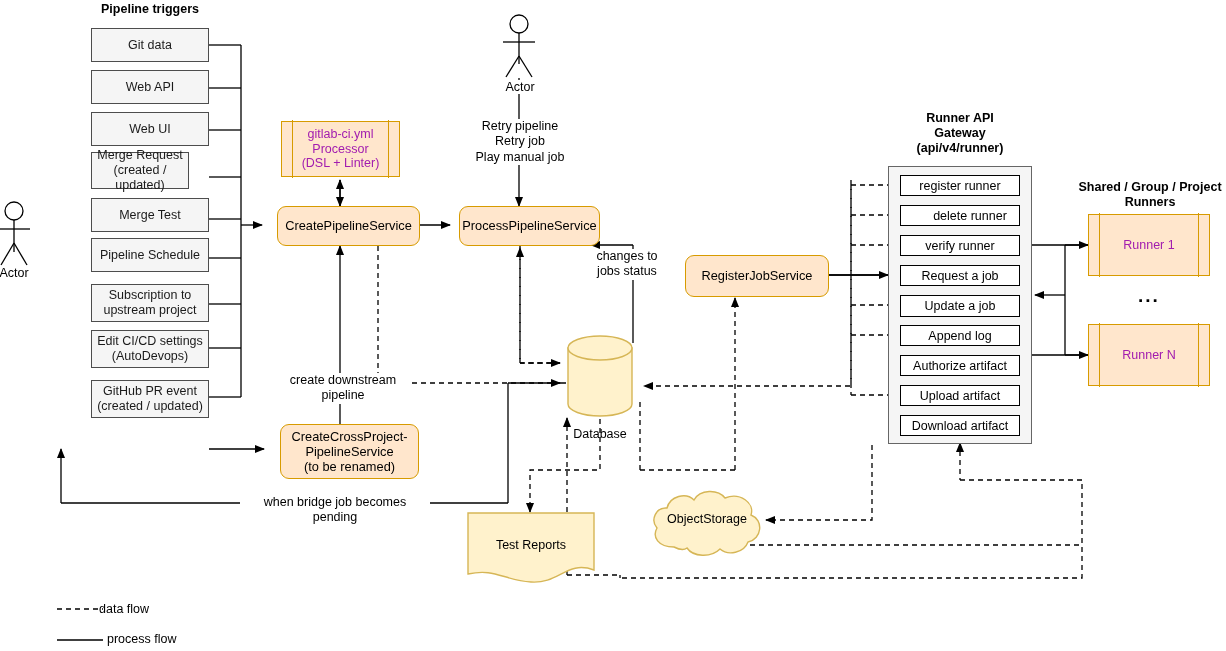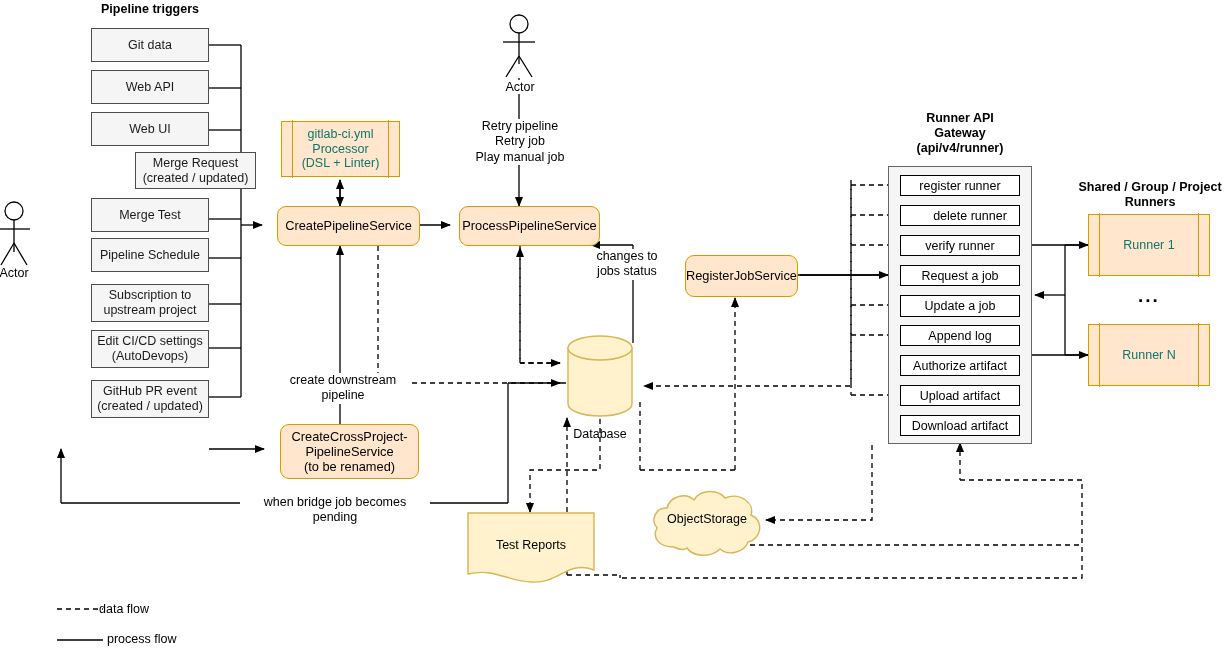--- a/index.html
+++ b/index.html
@@ -46,21 +46,21 @@
     background: #ffe6cc;
     border: 1.6px solid #d79b00;
     border-radius: 9px;
     color: #000;
     font-size: 12.8px;
     margin-left: 9px;
   }
   .component {
     background: #ffe6cc;
     border: 1.6px solid #d79b00;
-    color: #0f766e;
+    color: #a21caf;
     font-size: 12.5px;
   }
   .component::before,
   .component::after {
     content: "";
     position: absolute;
     top: -1.6px;
     bottom: -1.6px;
     width: 0;
     border-left: 1.6px solid #d79b00;
@@ -236,39 +236,39 @@
 
       <path d="M750,545 L1082,545"></path>
     </g>
   </svg>
 
   <div class="grouptitle" style="left:91px; top:2px; width:118px;">Pipeline triggers</div>
 
   <div class="node trigger" style="left:91px; top:28px; width:118px; height:34px;">Git data</div>
   <div class="node trigger" style="left:91px; top:70px; width:118px; height:34px;">Web API</div>
   <div class="node trigger" style="left:91px; top:112px; width:118px; height:34px;">Web UI</div>
-  <div class="node trigger" style="left:91px; top:152px; width:121px; height:37px;margin-left:44px;">Merge Request<br>(created / updated)</div>
+  <div class="node trigger" style="left:91px; top:152px; width:98px; height:37px;">Merge Request<br>(created / updated)</div>
   <div class="node trigger" style="left:91px; top:198px; width:118px; height:34px;">Merge Test</div>
   <div class="node trigger" style="left:91px; top:238px; width:118px; height:34px;">Pipeline Schedule</div>
   <div class="node trigger" style="left:91px; top:284px; width:118px; height:38px;">Subscription to<br>upstream project</div>
   <div class="node trigger" style="left:91px; top:330px; width:118px; height:38px;">Edit CI/CD settings<br>(AutoDevops)</div>
   <div class="node trigger" style="left:91px; top:380px; width:118px; height:38px;">GitHub PR event<br>(created / updated)</div>
 
   <div class="actor-label" style="left:-12px; top:266px; width:52px;">Actor</div>
   <div class="actor-label" style="left:494px; top:80px; width:52px;">Actor</div>
 
   <div class="node component" style="left:281px; top:121px; width:119px; height:56px;">
     <span class="shape-label" style="position:relative;">gitlab-ci.yml<br>Processor<br>(DSL + Linter)</span>
   </div>
 
   <div class="node service" style="left:268px; top:206px; width:143px; height:40px;">CreatePipelineService</div>
 
   <div class="node service" style="left:450px; top:206px; width:141px; height:40px;">ProcessPipelineService</div>
 
-  <div class="node service" style="left:676px; top:255px; width:113px; height:42px;">RegisterJobService</div>
+  <div class="node service" style="left:676px; top:255px; width:144px; height:42px;">RegisterJobService</div>
 
   <div class="node service" style="left:271px; top:424px; width:139px; height:55px;">CreateCrossProject-<br>PipelineService<br>(to be renamed)</div>
 
   <div style="position:absolute; left:567px; top:335px; width:66px; height:82px; z-index:3;">
     <svg width="66" height="82" viewBox="0 0 66 82" xmlns="http://www.w3.org/2000/svg">
       <path d="M1,13 L1,69 A32,12 0 0 0 65,69 L65,13 Z" fill="#fff2cc" stroke="#d6b656" stroke-width="1.4"></path>
       <ellipse cx="33" cy="13" rx="32" ry="12" fill="#fff2cc" stroke="#d6b656" stroke-width="1.4"></ellipse>
     </svg>
   </div>
   <div class="shape-label" style="left:567px; top:379px; width:66px;margin-top:48px;">Database</div>

